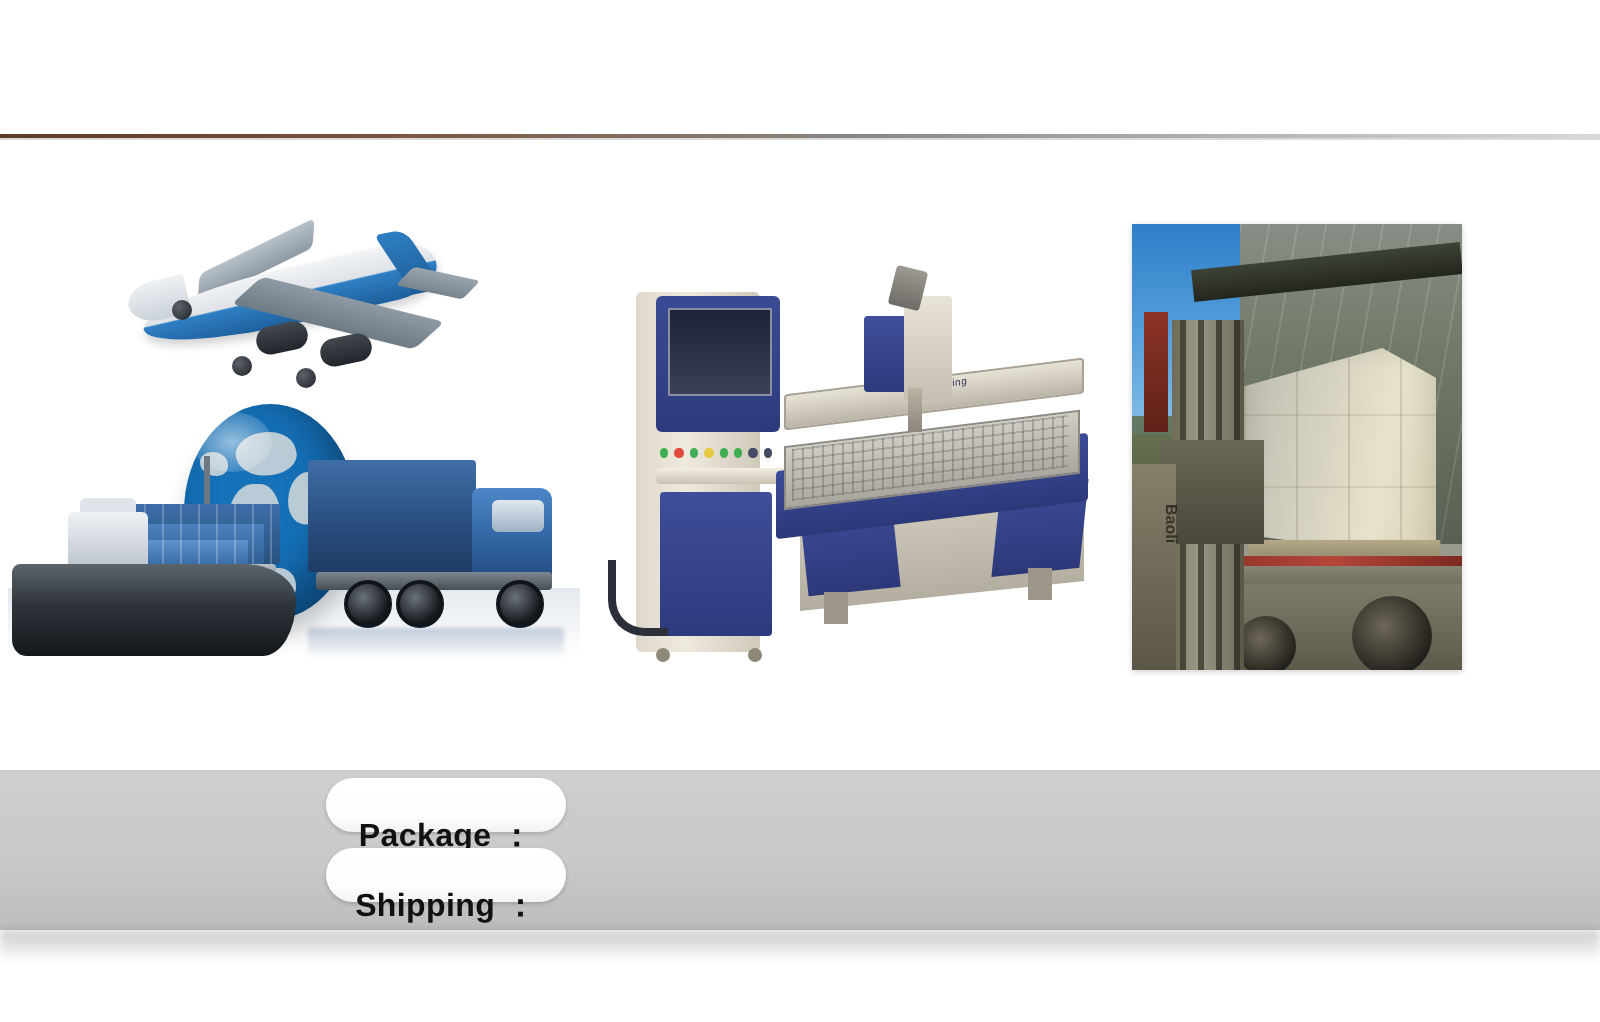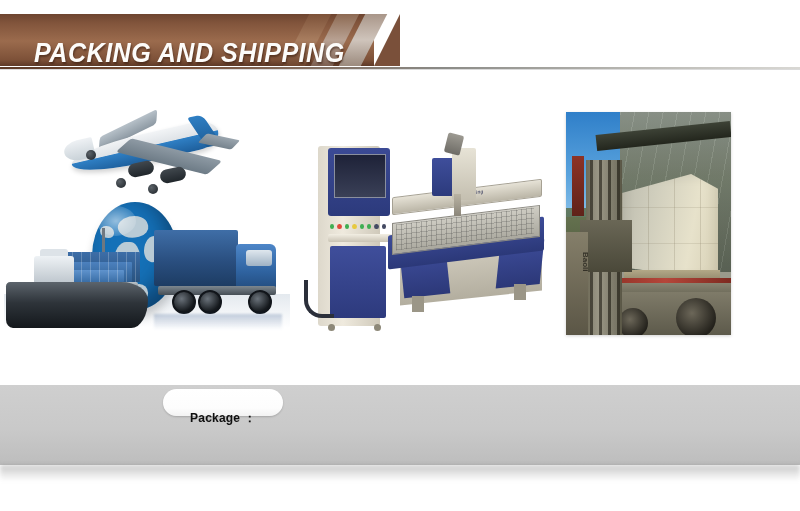--- a/index.html
+++ b/index.html
@@ -453,47 +453,40 @@
   .pill {
     position: absolute;
     left: 163px; top: 0;
     width: 120px; height: 27px;
     background: linear-gradient(180deg,#ffffff 0%, #fdfdfd 70%, #f3f3f3 100%);
     border-radius: 14px;
     box-shadow: 0 1px 2px rgba(0,0,0,0.18);
     display: flex; align-items: center; justify-content: center;
   }
   .pill-label {
-    font-size: 12px;
+    font-size: 16px;
     font-weight: bold;
     color: #111111;
     letter-spacing: .2px;
     white-space: nowrap;
     margin-top: 32px;
   }
   .info-value {
     position: absolute;
     left: 299px; top: 2px;
     font-size: 17px;
     color: #1c1c1c;
     white-space: nowrap;
   }
 </style>
 </head>
 <body>
 
 <div class="page">
 
-  <div class="banner-wrap">
-    <div class="banner-bar"></div>
-    <div class="stripe stripe-1"></div>
-    <div class="stripe stripe-2"></div>
-    <div class="stripe stripe-3"></div>
-    <div class="banner-title">PACKING AND SHIPPING</div>
-  </div>
   <div class="header-rule"></div>
   <div class="header-rule-soft"></div>
 
   <div class="image-row">
 
     <div class="logistics">
       <div class="lg-floor"></div>
 
       <div class="plane">
         <div class="wing-back"></div>
@@ -603,15 +596,18 @@
   <div class="info-band"></div>
   <div class="info-shadow"></div>
 
   <div class="info-row row-package">
     <div class="pill">
       <span class="pill-label">Package ：</span>
     </div>
   </div>
 
   <div class="info-row row-shipping">
+    <div class="pill">
+      <span class="pill-label">Shipping ：</span>
+    </div>
   </div>
 
 </div>
 
 </body></html>

